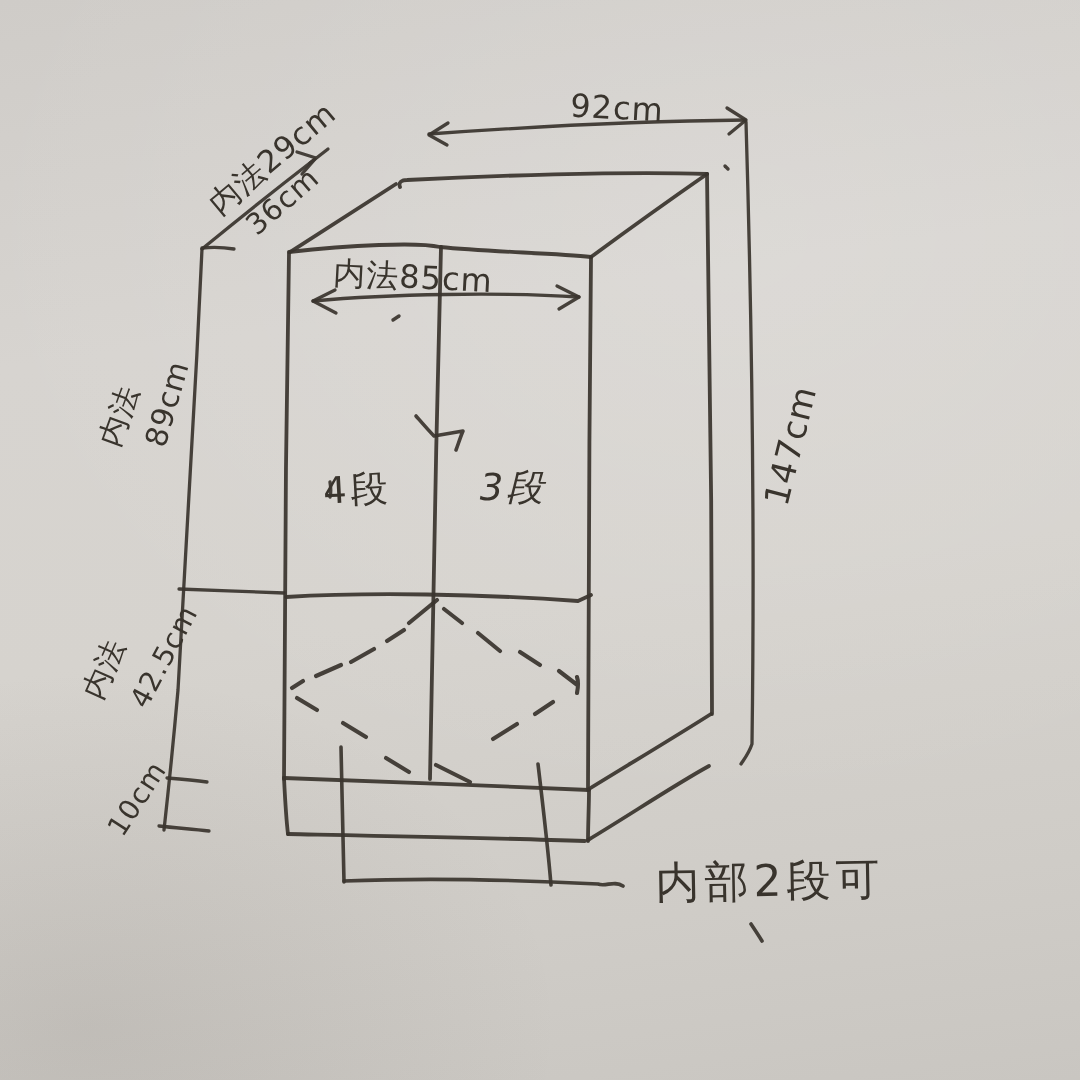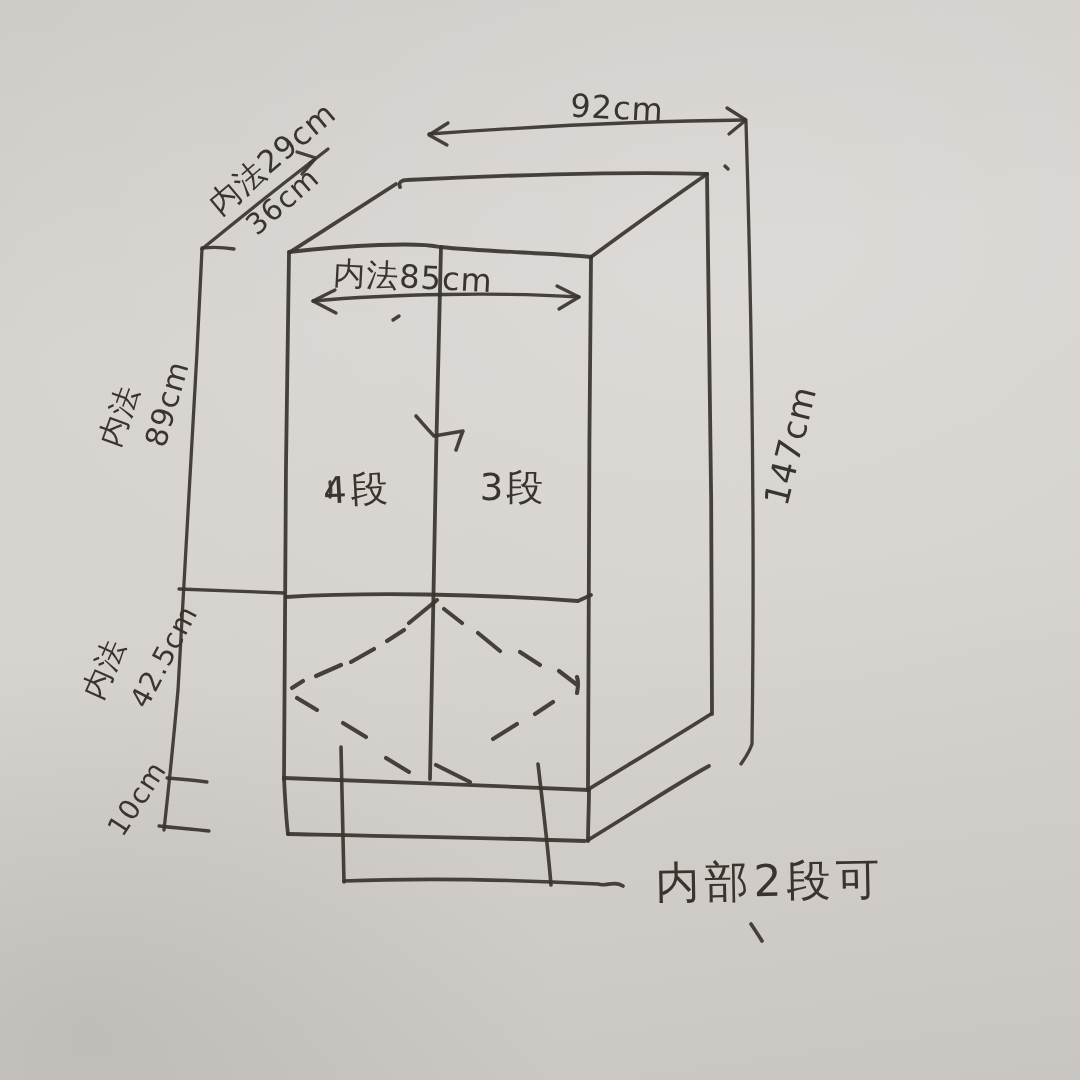--- a/index.html
+++ b/index.html
@@ -126,17 +126,17 @@
   <div class="lbl" style="left:69px;top:653px;width:70px;font-size:30px;transform:rotate(-66deg);">内法</div>
 
   <div class="lbl" style="left:106px;top:642px;width:116px;font-size:28px;transform:rotate(-62deg);">42.5cm</div>
 
   <div class="lbl" style="left:93px;top:784px;width:88px;font-size:28px;transform:rotate(-57deg);">10cm</div>
 
   <div class="lbl" style="left:726px;top:428px;width:130px;font-size:34px;transform:rotate(-76deg);">147cm</div>
 
   <div class="lbl" style="left:305px;top:471px;width:105px;font-size:37px;transform:rotate(-3deg);letter-spacing:4px;">4段</div>
 
-  <div class="lbl" style="left:463px;top:469px;width:100px;font-size:37px;letter-spacing:3px;">3段</div>
+  <div class="lbl" style="left:463px;top:469px;width:100px;font-size:37px;letter-spacing:3px;font-style:italic;">3段</div>
 
   <div class="lbl" style="left:630px;top:858px;width:280px;font-size:44px;transform:rotate(-1deg);letter-spacing:5px;">内部2段可</div>
 
 </div>
 
 </body></html>

